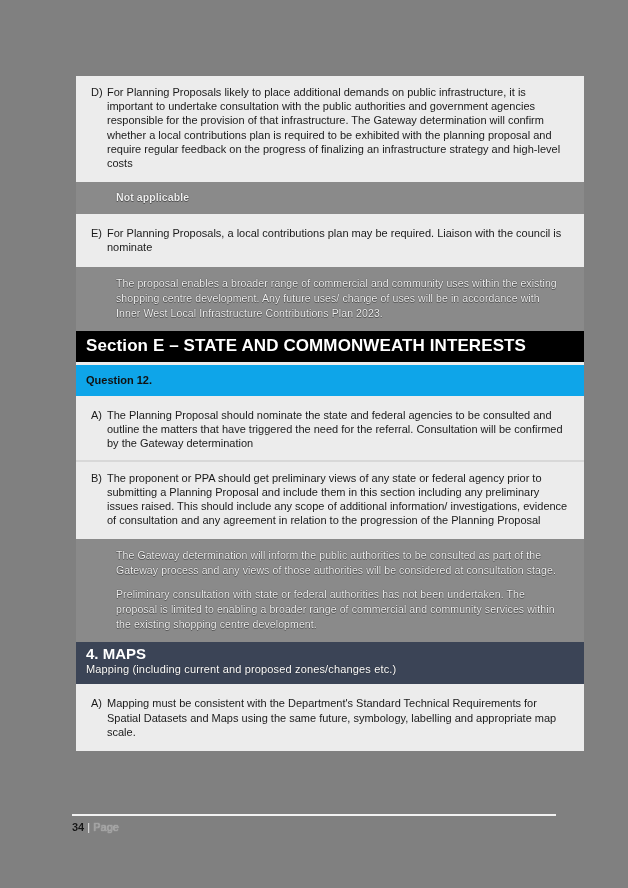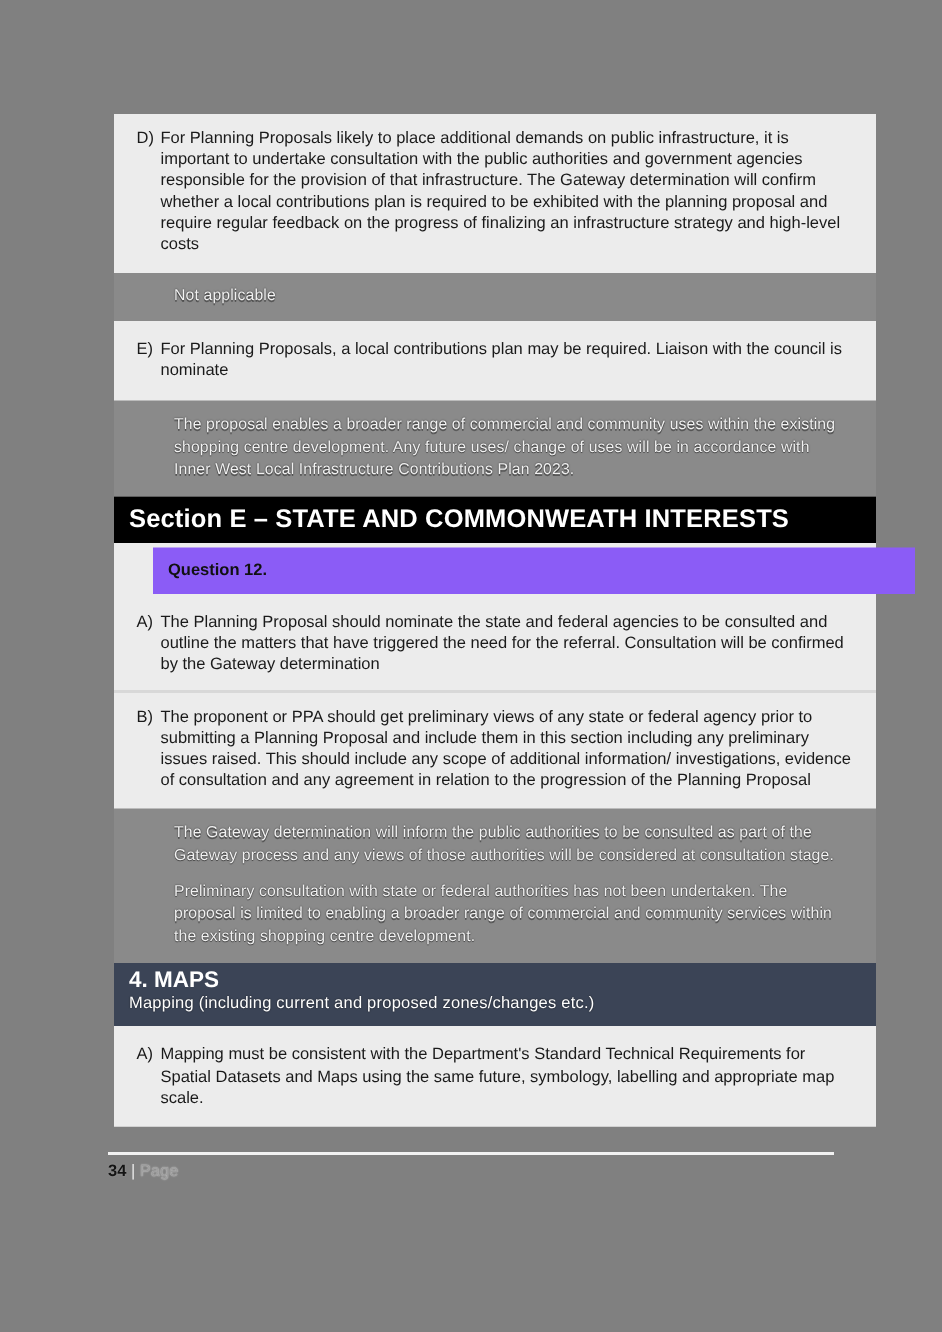--- a/index.html
+++ b/index.html
@@ -84,42 +84,42 @@
   }
   .answer p {
     margin: 0 0 9px 0;
   }
   .answer p:last-child {
     margin-bottom: 0;
   }
   .answer.one-line {
     padding-top: 8px;
     padding-bottom: 9px;
+    font-weight: bold;
   }
 
   
   .banner-black {
     background: #000000;
     color: #ffffff;
     font-size: 17px;
     font-weight: bold;
     padding: 5px 10px 6px 10px;
     box-sizing: border-box;
     letter-spacing: .1px;
   }
 
   
   .question {
-    background: #8b5cf6;
+    background: #0ea5e9;
     color: #111111;
     padding: 8px 16px 9px 10px;
     font-size: 11px;
     line-height: 14.4px;
     box-sizing: border-box;
-    margin-left: 26px;
   }
   .question .q-title {
     font-weight: bold;
     display: block;
   }
   .question .q-body {
     display: block;
   }
 
   
@@ -140,21 +140,21 @@
     font-size: 11px;
     line-height: 16px;
     text-shadow: 0 0 1px rgba(0,0,0,.8);
     letter-spacing: .15px;
   }
 
   
   #footer {
     position: absolute;
     left: 72px;
-    top: 768px;
+    top: 814px;
     width: 484px;
   }
   #footer .rule {
     height: 2px;
     background: #f2f2f2;
     width: 484px;
   }
   #footer .foot-line {
     margin-top: 4px;
     font-size: 11px;

